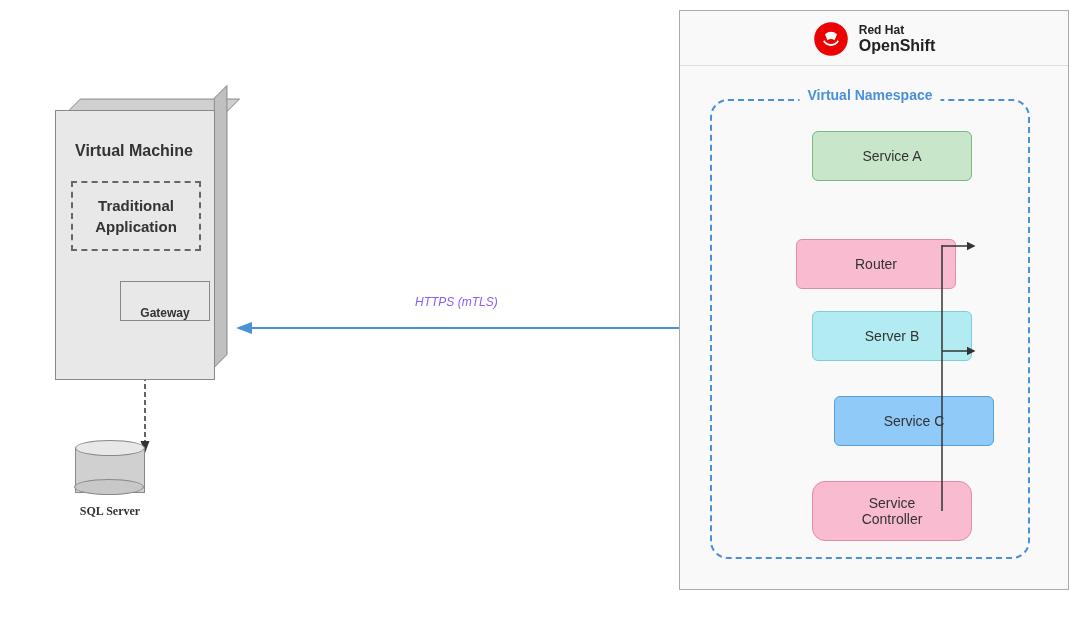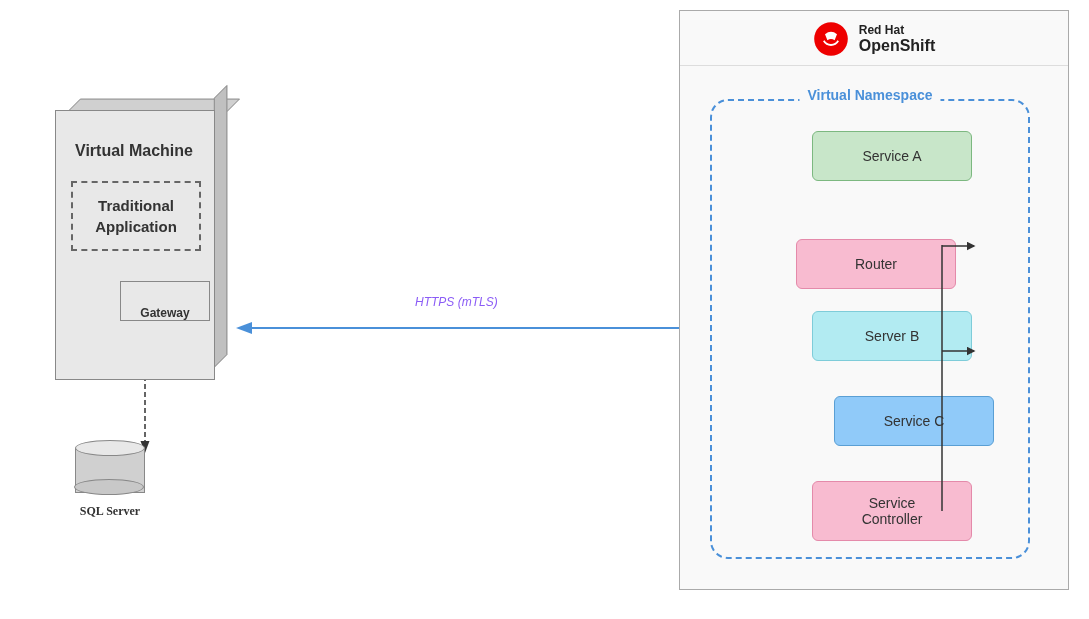--- a/index.html
+++ b/index.html
@@ -111,20 +111,21 @@
       margin-left: 22px;
     }
 
     .service-controller {
       top: 380px;
       background: #f8bbd0;
       border-color: #e48aaa;
       left: 100px;
       width: 160px;
       height: 60px;
+      border-radius: 13px;
     }
 
     
     .vm-container {
       position: absolute;
       top: 90px;
       left: 55px;
       width: 200px;
       height: 320px;
     }

